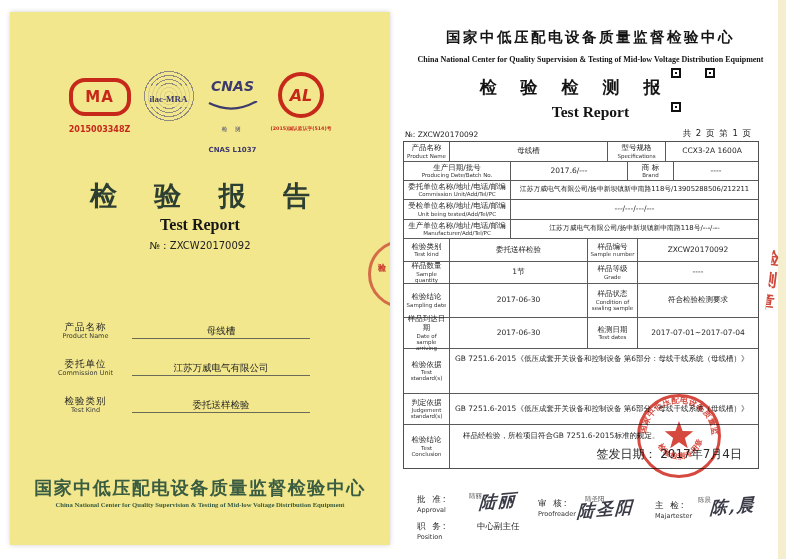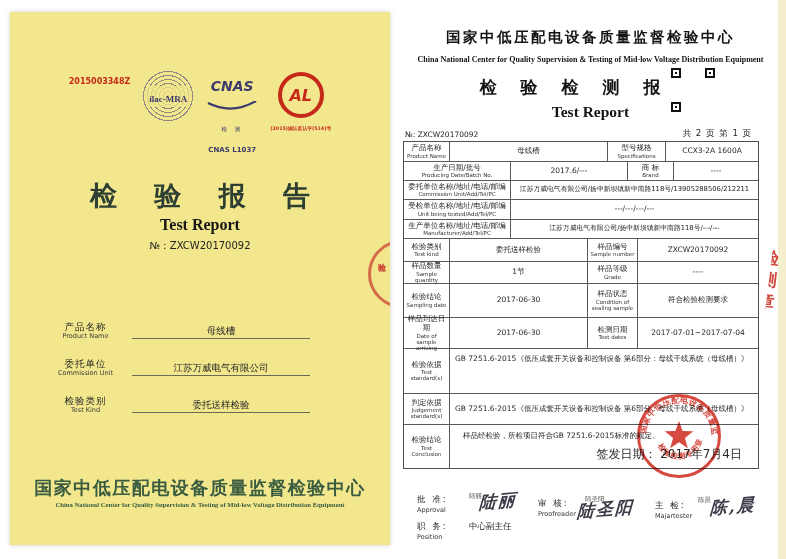--- a/index.html
+++ b/index.html
@@ -109,20 +109,23 @@
              letter-spacing:2px;white-space:nowrap;}
   .edge-strip{left:778px;top:0;width:8px;height:559px;background:#f3ecc8;opacity:.85;}
 </style>
 </head>
 <body>
 
 <div id="cover" class="abs">
 
   <div class="abs logo-row">
     <div class="logo-blk">
+      <div class="cma-ring">
+        <span>MA</span>
+      </div>
       <div class="cma-num">2015003348Z</div>
     </div>
     <div class="logo-blk">
       <div class="ilac-circle">
         <div class="ilac-band"><span>ilac-MRA</span></div>
       </div>
     </div>
     <div class="logo-blk cnas-blk">
       <div class="cnas-word">CNAS</div>
       <svg class="cnas-swoosh" viewBox="0 0 52 10">
@@ -355,16 +358,16 @@
     <div class="sig-lab-cn">主  检:</div>
     <div class="sig-lab-en">Majartester</div>
   </div>
   <div class="abs printed-name" style="left:303px;top:488px">陈晨</div>
   <div class="abs handwrite" style="left:315px;top:487px">陈,晨</div>
 
   <div class="abs" style="left:22px;top:513px">
     <div class="sig-lab-cn">职  务:</div>
     <div class="sig-lab-en">Position</div>
   </div>
-  <div class="abs" style="left:74px;top:513px;font-size:8.5px;color:#1d1d1d">中心副主任</div>
+  <div class="abs" style="left:82px;top:513px;font-size:8.5px;color:#1d1d1d">中心副主任</div>
 </div>
 
 <div class="abs edge-strip"></div>
 
 </body></html>

